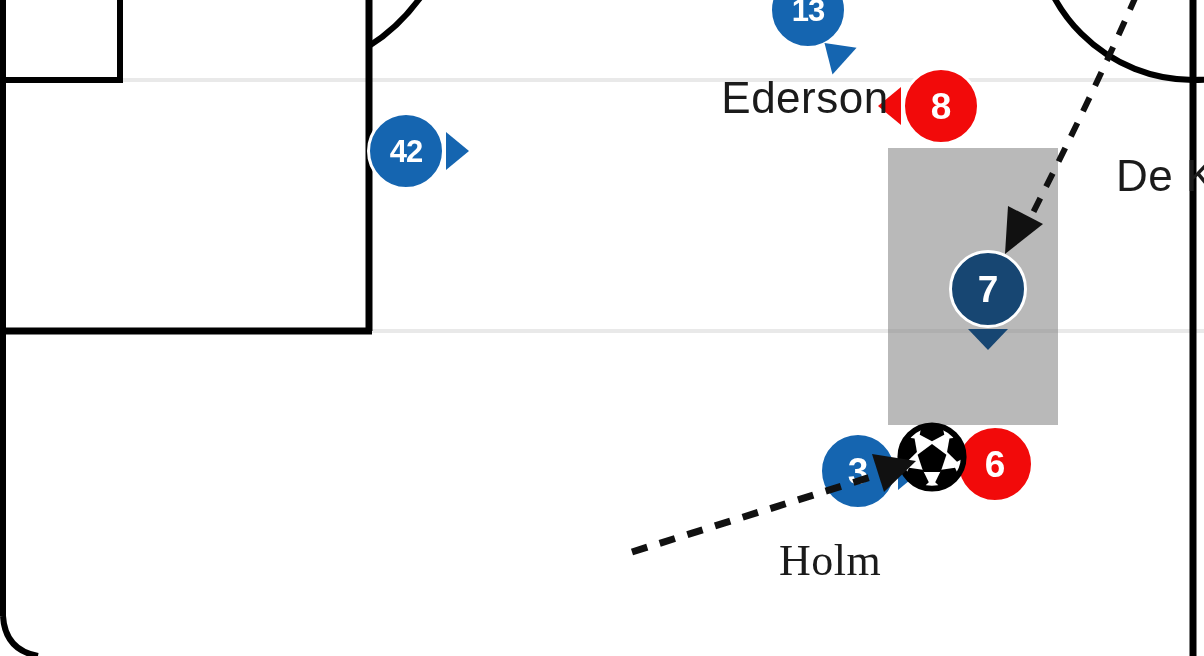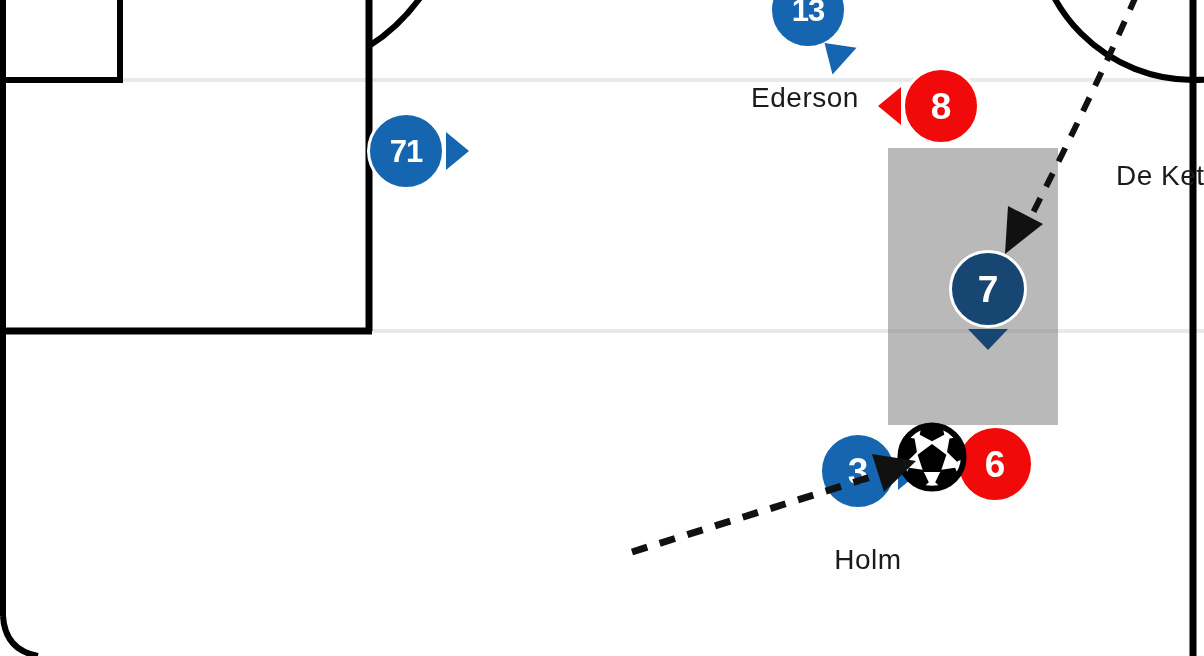--- a/index.html
+++ b/index.html
@@ -48,21 +48,21 @@
   }
   .dir-downleft{
     right:-4px;bottom:-24px;transform:rotate(42deg);
     border-top:18px solid transparent;border-bottom:18px solid transparent;
     border-right:27px solid #1565b0;
   }
 
   
   .plabel{
     position:absolute;transform:translate(-50%,-50%);
-    font-size:28px;font-weight:500;letter-spacing:0.5px;color:#1b1b1b;
+    font-size:44px;font-weight:500;letter-spacing:0.5px;color:#1b1b1b;
     white-space:nowrap;font-family:"Liberation Sans",sans-serif;
   }
   .plabel.anchor-left{transform:translate(0,-50%);}
 
   .ball{position:absolute;width:72px;height:72px;transform:translate(-50%,-50%);}
 </style>
 </head>
 <body>
 
 <div class="stage">
@@ -87,21 +87,21 @@
     <span class="num">13</span>
     <span class="dir dir-downleft"></span>
   </div>
 
   <div class="marker away" style="left: 941px; top: 106px;">
     <span class="num">8</span>
     <span class="dir dir-left"></span>
   </div>
 
   <div class="marker home two" style="left: 406px; top: 151px;">
-    <span class="num">71</span>
+    <span class="num">42</span>
     <span class="dir dir-right"></span>
   </div>
 
   <div class="zone" style="left: 888px; top: 148px; width: 170px; height: 277px;"></div>
 
   <div class="marker home focus" style="left: 988px; top: 289px;">
     <span class="num">7</span>
     <span class="dir dir-down"></span>
   </div>
 
@@ -133,16 +133,16 @@
 
   <svg class="layer" width="1204" height="656" viewBox="0 0 1204 656">
     <path d="M 1136 -4 Q 1085 112 1018 242" stroke="#111111" stroke-width="6" stroke-dasharray="15 13" fill="none"></path>
     <polygon points="1005,254 1043,224 1008,206" fill="#111111"></polygon>
 
     <path d="M 632 552 L 874 476" stroke="#111111" stroke-width="7" stroke-dasharray="16 13" fill="none"></path>
     <polygon points="916,461 884,492 872,454" fill="#111111"></polygon>
   </svg>
 
   <div class="plabel" style="left: 805px; top: 98px;">Ederson</div>
-  <div class="plabel" style="left: 868px; top: 560px;">Holm</div>
+  <div class="plabel" style="left: 830px; top: 560px; font-family: Liberation Serif, serif;">Holm</div>
   <div class="plabel anchor-left" style="left: 1116px; top: 176px;">De Ketelaere</div>
 
 </div>
 
 </body></html>

